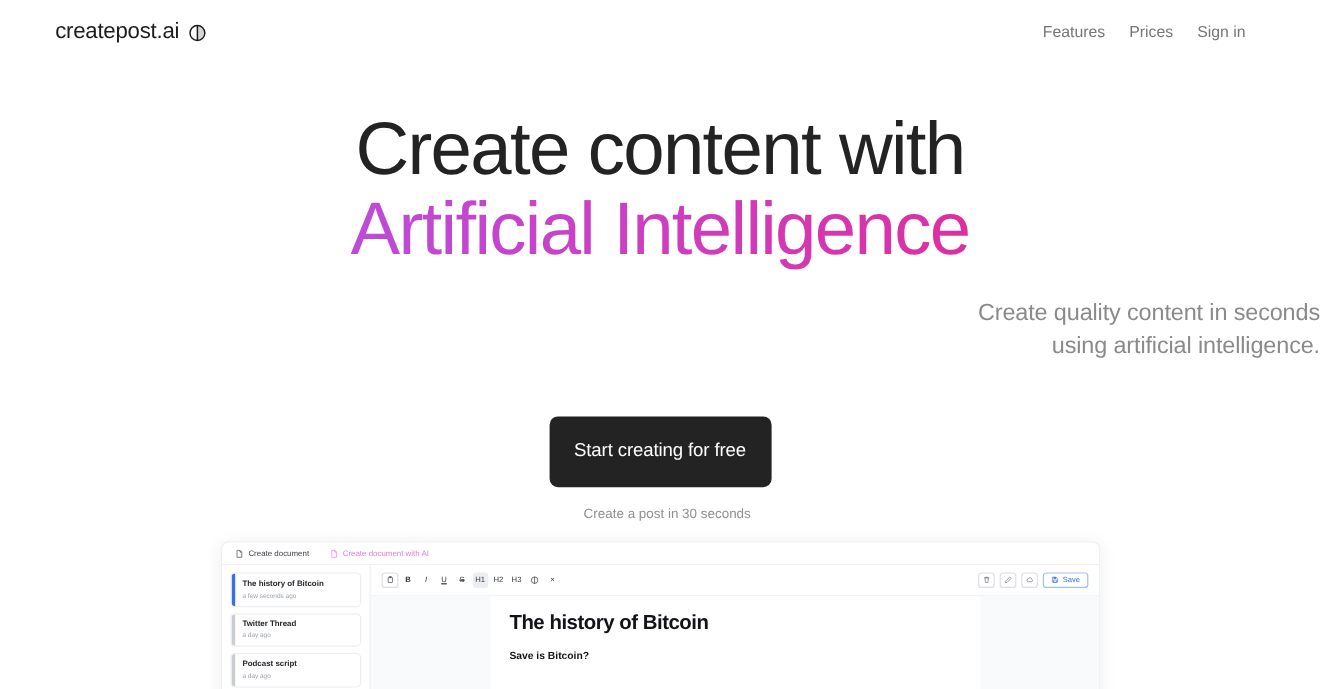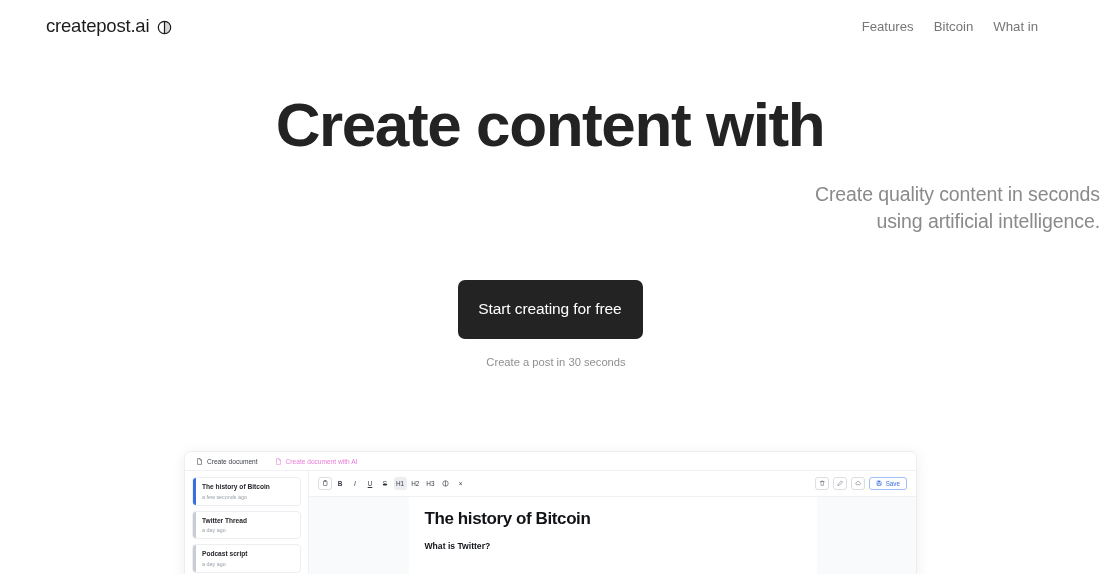--- a/index.html
+++ b/index.html
@@ -56,21 +56,21 @@
   
   .hero {
     position: absolute;
     top: 92px; left: 0;
     width: 1100px;
     text-align: center;
   }
   .headline {
     font-size: 62px;
     line-height: 1.08;
-    font-weight: 700;
+    font-weight: 400;
     color: #232323;
     letter-spacing: -1.4px;
   }
   .headline-line2 {
     display: block;
     background-image: linear-gradient(90deg, #a855e8 0%, #b84fdc 22%, #cc3fc3 48%, #dd2f9f 74%, #e62a7b 100%);
     -webkit-background-clip: text;
     background-clip: text;
     color: transparent;
     -webkit-text-fill-color: transparent;
@@ -293,28 +293,29 @@
     <span class="brand-mark">
       <svg viewBox="0 0 16 16" width="15" height="15">
         <circle cx="8" cy="8" r="6.6" fill="none" stroke="#1c1c1c" stroke-width="1.3"></circle>
         <path d="M8 1.4 L8 14.6" stroke="#1c1c1c" stroke-width="1.3"></path>
         <path d="M8 2.1 A5.9 5.9 0 0 1 8 13.9 Z" fill="#1c1c1c" opacity="0.18"></path>
       </svg>
     </span>
   </div>
   <nav class="nav">
     <a class="nav-link" href="#">Features</a>
-    <a class="nav-link" href="#">Bitcoin</a>
-    <a class="nav-link" href="#">What in</a>
+    <a class="nav-link" href="#">Prices</a>
+    <a class="nav-link" href="#">Sign in</a>
   </nav>
 </header>
 
 <section class="hero">
   <h1 class="headline">
     <span>Create content with</span>
+    <span class="headline-line2">Artificial Intelligence</span>
   </h1>
   <p class="subhead">
     <span>Create quality content in seconds</span><br>
     <span>using artificial intelligence.</span>
   </p>
   <div class="cta-wrap">
     <button class="cta-button">Start creating for free</button>
     <span class="cta-note">Create a post in 30 seconds</span>
   </div>
 </section>
@@ -408,19 +409,19 @@
               </svg>
             </span>
             <span>Save</span>
           </button>
         </div>
       </div>
 
       <div class="editor-canvas">
         <div class="editor-page">
           <div class="doc-h1">The history of Bitcoin</div>
-          <div class="doc-h2">What is Twitter?</div>
+          <div class="doc-h2">Save is Bitcoin?</div>
         </div>
       </div>
 
     </main>
   </div>
 </div>
 
 </body></html>

